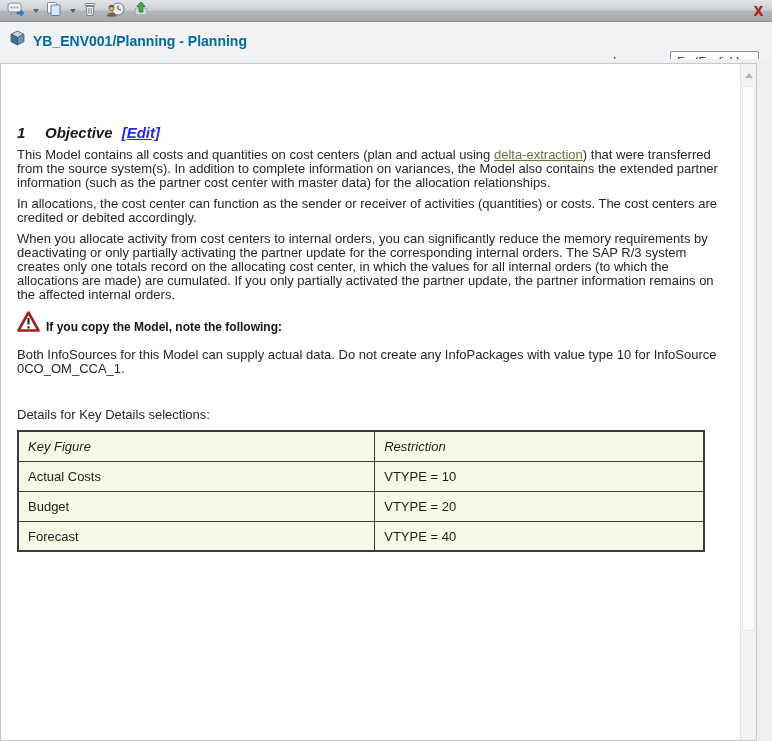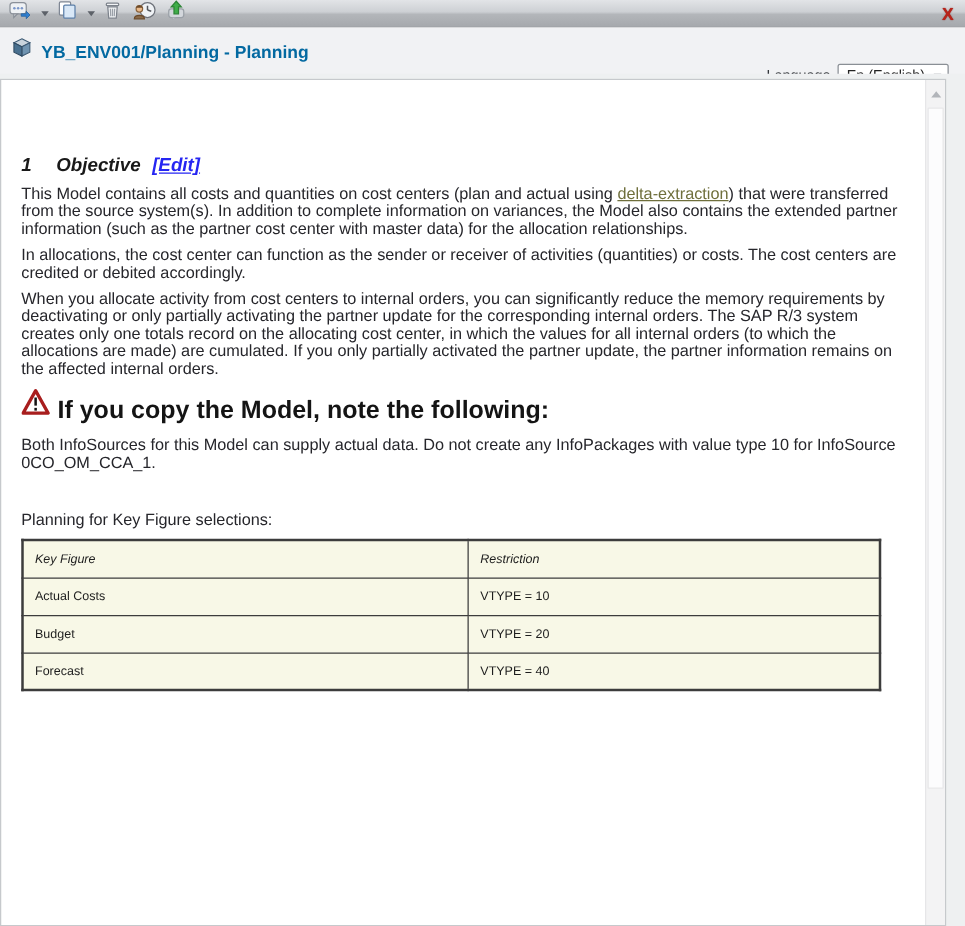--- a/index.html
+++ b/index.html
@@ -89,36 +89,36 @@
   .edit-link { color: #2626f2; text-decoration: underline; margin-left: 5px; cursor: pointer; }
 
   .para { font-size: 13px; line-height: 14px; margin-top: 7px; color: #26262b; }
   .body-link { color: #6f6f3c; text-decoration: underline; cursor: pointer; }
 
   .heading-2 { margin-top: 49px; }
   .heading-1 { margin-top: 3px; }
 
   .warn-row { display: flex; align-items: flex-end; margin-top: 9px; }
   .warn-icon { flex: 0 0 auto; margin-right: 6px; }
-  .warn-text { font-size: 20px; font-weight: bold; color: #141414; line-height: 17px; }
+  .warn-text { font-size: 12px; font-weight: bold; color: #141414; line-height: 17px; }
 
   .para-after-warn { margin-top: 12px; }
 
   .details-label { font-size: 13px; margin-top: 31px; color: #26262b; }
 
   table.kf-table {
     border-collapse: collapse;
     width: 688px;
     margin-top: 8px;
     border: 2px solid #3c3c3c;
   }
   .kf-table th, .kf-table td {
     border: 1px solid #3c3c3c;
     background: #f8f8e7;
-    font-size: 10px;
+    font-size: 13px;
     font-weight: normal;
     text-align: left;
     padding: 6px 9px 5px 9px;
     height: 30px;
     color: #1d1d1d;
   }
   .kf-table th { font-style: italic; }
   .kf-table .col-restriction { width: 48%; }
 </style>
 </head>
@@ -229,21 +229,21 @@
             <path d="M11.5 1.5 L21.5 19.5 L1.5 19.5 Z" fill="#ffffff" stroke="#a81e1e" stroke-width="2.6" stroke-linejoin="round"></path>
             <rect x="10.5" y="7" width="2" height="6.5" fill="#141414"></rect>
             <rect x="10.5" y="15.3" width="2" height="2.2" fill="#141414"></rect>
           </svg>
         </span>
         <span class="warn-text">If you copy the Model, note the following:</span>
       </div>
 
       <p class="para para-after-warn">Both InfoSources for this Model can supply actual data. Do not create any InfoPackages with value type 10 for InfoSource 0CO_OM_CCA_1.</p>
 
-      <div class="details-label">Planning for Key Figure selections:</div>
+      <div class="details-label">Details for Key Details selections:</div>
 
       <table class="kf-table">
         <thead>
           <tr>
             <th>Key Figure</th>
             <th class="col-restriction">Restriction</th>
           </tr>
         </thead>
         <tbody>
           <tr>

